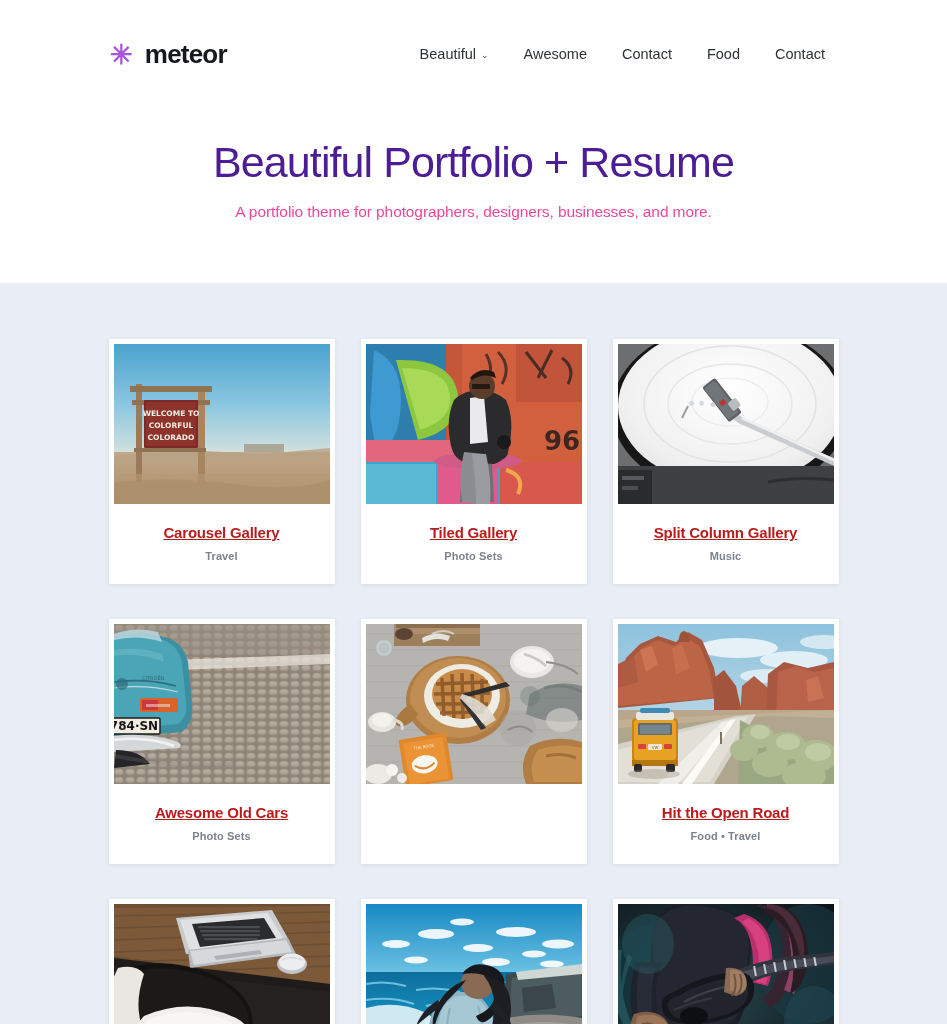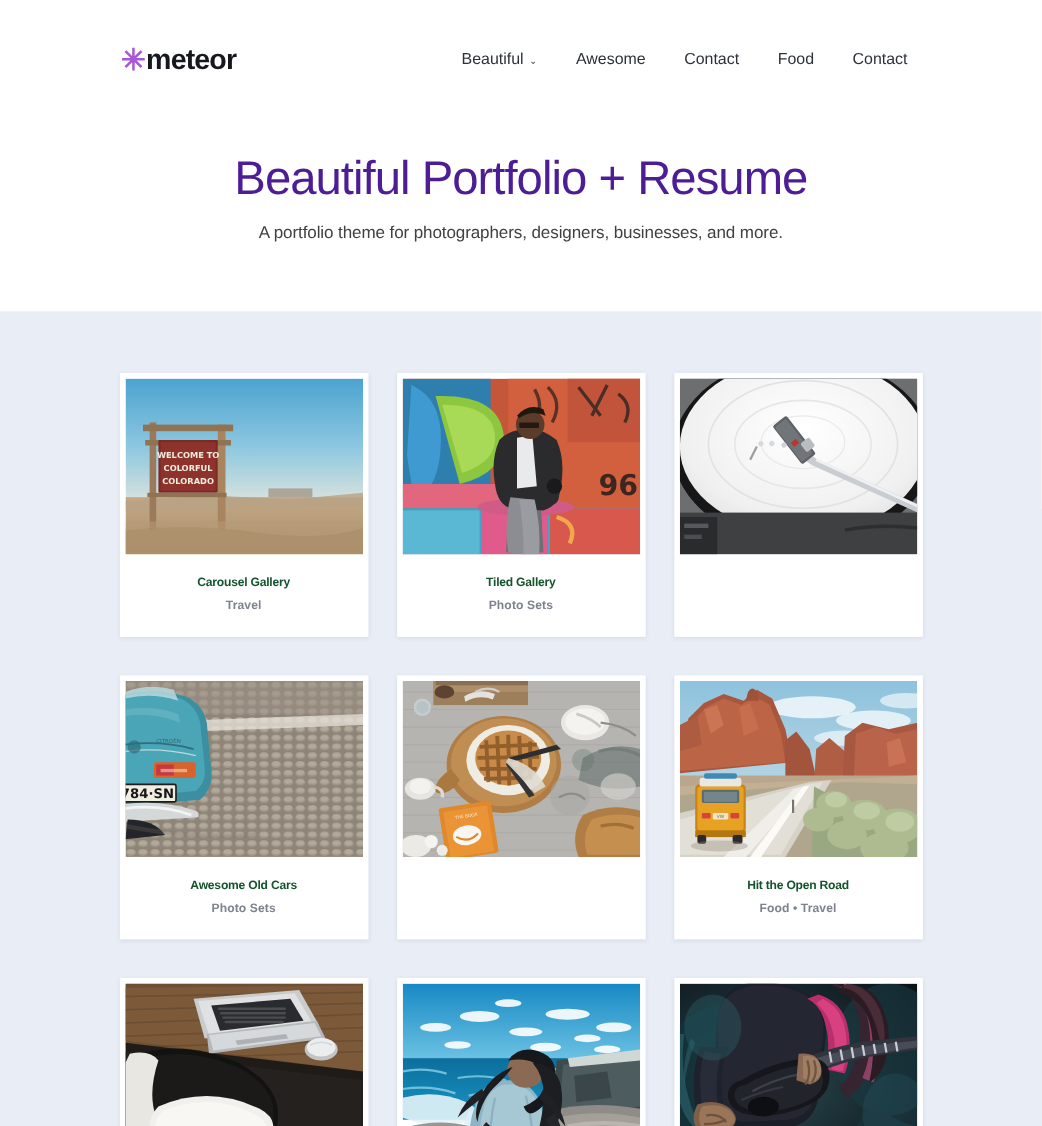--- a/index.html
+++ b/index.html
@@ -37,21 +37,21 @@
   }
   .brand-star {
     color: #a855d8;
     font-size: 27px;
     line-height: 1;
     margin-right: 1px;
     position: relative;
     top: 1px;
     font-weight: bold;
   }
-  .brand-name { line-height: 1; }
+  .brand-name { line-height: 1; margin-left: 12px; }
 
   .main-nav {
     margin-left: auto;
     display: flex;
     align-items: center;
     gap: 35px;
     padding-right: 12px;
   }
   .nav-item {
     font-size: 14.5px;
@@ -78,21 +78,21 @@
   .hero-title {
     font-size: 43px;
     font-weight: normal;
     letter-spacing: -0.9px;
     color: #4c1d95;
     line-height: 1.15;
   }
   .hero-sub {
     margin-top: 16px;
     font-size: 15.5px;
-    color: #404040;
+    color: #ec4899;
     letter-spacing: -0.1px;
   }
 
   
   .gallery {
     background: #e9edf6;
     padding: 56px 0 0;
     min-height: 500px;
   }
   .grid {
@@ -113,24 +113,25 @@
     height: 160px;
     overflow: hidden;
     position: relative;
   }
   .card-thumb svg { display: block; width: 216px; height: 160px; }
   .card-body {
     padding: 20px 6px 22px;
     text-align: center;
   }
   .card-title {
-    font-size: 11px;
+    font-size: 15px;
     font-weight: bold;
-    color: #14532d;
+    color: #b91c1c;
     letter-spacing: -0.2px;
+    text-decoration: underline;
   }
   .card-cat {
     margin-top: 9px;
     font-size: 11px;
     color: #7d838e;
     letter-spacing: 0.1px;
     font-weight: bold;
   }
 </style>
 </head>
@@ -273,20 +274,24 @@
           <circle cx="94" cy="54" r="2.4" fill="#cfd3d6" transform="rotate(-38 104 56)"></circle>
           <rect x="100" y="56" width="6" height="5" fill="#b33a33" transform="rotate(-38 104 56)"></rect>
           <rect x="106" y="62" width="10" height="10" rx="2" fill="#b9bdc2" transform="rotate(-38 104 56)"></rect>
           <path d="M70 62 L64 74" stroke="#9a9ea2" stroke-width="2" fill="none"></path>
           <rect y="122" width="216" height="38" fill="#3f4042"></rect>
           <rect x="0" y="126" width="34" height="34" fill="#2a2b2d"></rect>
           <rect x="4" y="132" width="22" height="4" fill="#55585c"></rect>
           <rect x="4" y="142" width="16" height="4" fill="#4a4d51"></rect>
           <path d="M150 138 q30 -6 66 -2" stroke="#2d2e30" stroke-width="3" fill="none"></path>
         </svg>
+      </div>
+      <div class="card-body">
+        <div class="card-title">Split Column Gallery</div>
+        <div class="card-cat">Music</div>
       </div>
     </article>
 
     <article class="card">
       <div class="card-thumb">
         <svg viewBox="0 0 216 160" preserveAspectRatio="none">
           <defs>
             <pattern id="cobble" width="11" height="8" patternUnits="userSpaceOnUse">
               <rect width="11" height="8" fill="#8e8478"></rect>
               <ellipse cx="5" cy="4" rx="4.6" ry="3.2" fill="#a1978a"></ellipse>

